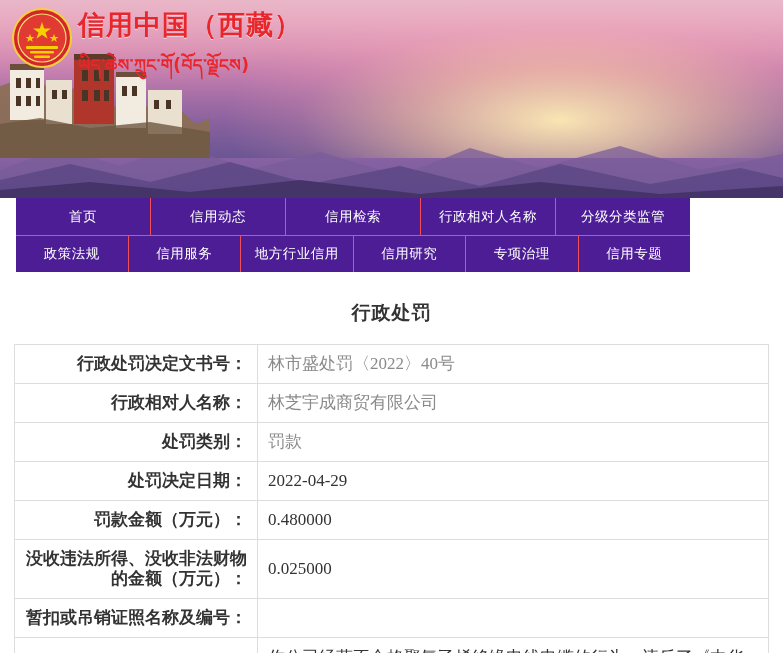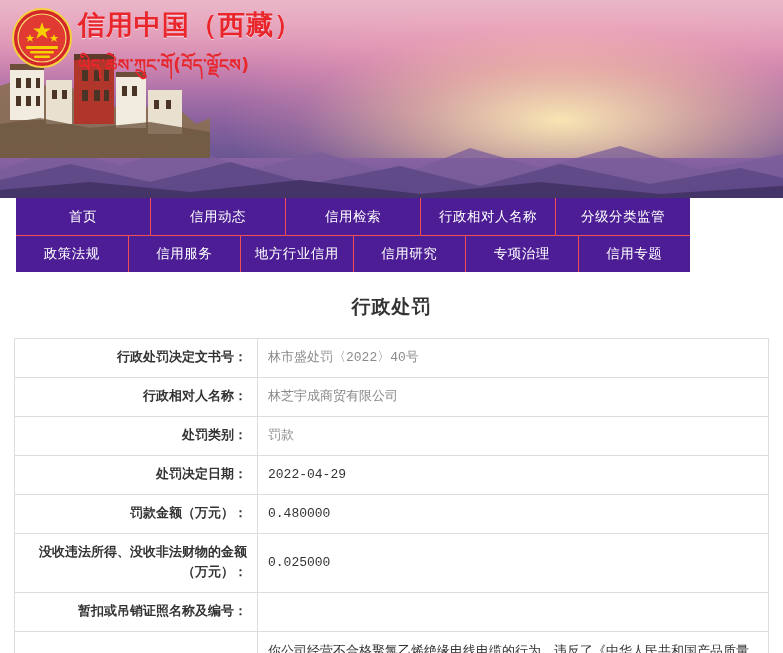--- a/index.html
+++ b/index.html
@@ -100,34 +100,34 @@
     width: 783px;
     padding: 0 14px;
     background: #fff;
   }
   .page-title {
     text-align: center;
     font-family: "DejaVu Sans", "Liberation Sans", sans-serif;
     font-size: 19px;
     font-weight: bold;
     color: #333333;
-    padding: 22px 0 18px 0;
+    padding: 28px 0 18px 0;
     letter-spacing: 1px;
   }
   table.detail {
     width: 755px;
     margin: 0 auto;
     border-collapse: collapse;
     border: 1px solid #dddddd;
     table-layout: fixed;
   }
   table.detail td {
     border: 1px solid #dddddd;
-    font-family: Liberation Mono, monospace;
-    font-size: 13px;
+    font-family: Liberation Serif, serif;
+    font-size: 17px;
     color: #333333;
     padding: 9px 10px;
     vertical-align: middle;
     line-height: 20px;
   }
   td.label {
     width: 243px;
     text-align: right;
     font-weight: bold;
     color: #333333;

